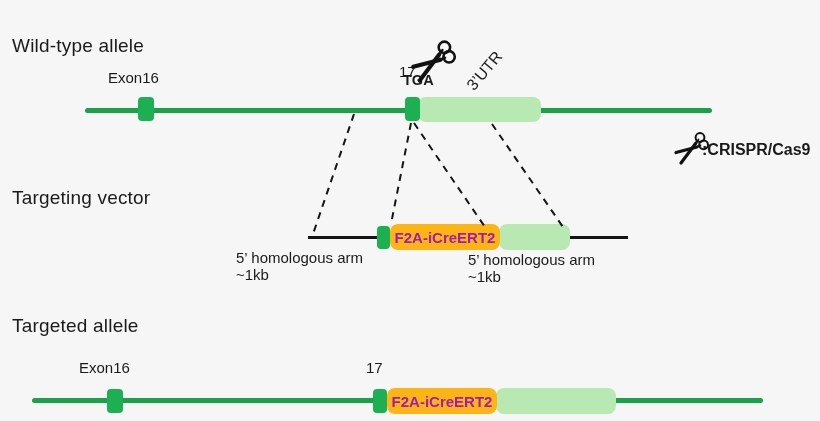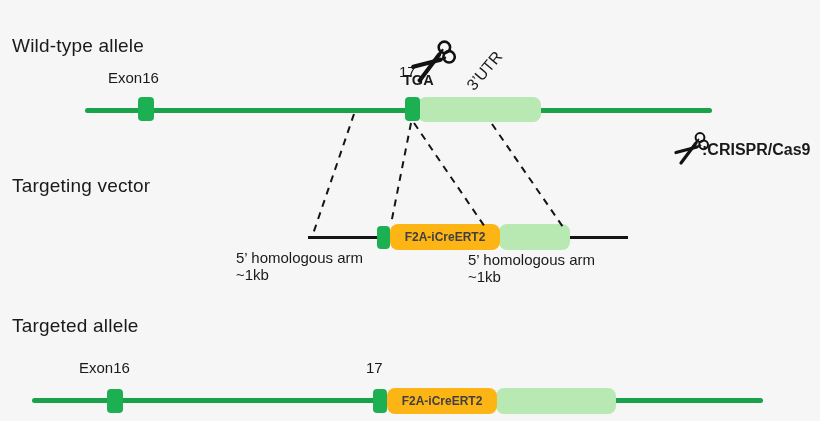--- a/index.html
+++ b/index.html
@@ -14,21 +14,21 @@
   .title{position:absolute;font-size:19px;line-height:1.1;letter-spacing:.2px;}
   .lbl{position:absolute;font-size:15px;line-height:1.1;}
   .lbl-c{text-align:left;}
   .chrom-line{position:absolute;height:5px;background:#19a24a;border-radius:3px;}
   .vector-line{position:absolute;height:3px;background:#141414;}
   .exon-box{position:absolute;width:15px;height:24px;background:#1db053;border-radius:4px;z-index:3;}
   .utr-box{position:absolute;height:25px;background:#b8e9b2;border-radius:8px;z-index:2;}
   .cassette{
     position:absolute;height:26px;background:#fcb515;border-radius:8px;z-index:3;
     display:flex;align-items:center;justify-content:center;
-    font-size:12px;font-weight:bold;color:#404040;
+    font-size:15px;font-weight:bold;color:#a21caf;
   }
   .rotlbl{
     position:absolute;font-size:16px;white-space:nowrap;
     transform:rotate(-50deg);transform-origin:center center;
   }
   .legend-text{position:absolute;font-size:16px;font-weight:bold;}
   svg.overlay{position:absolute;left:0;top:0;pointer-events:none;z-index:4;}
   svg.sc{position:absolute;z-index:5;}
 </style>
 </head>
@@ -83,21 +83,21 @@
   </div>
 
   <div>
     <svg class="sc" style="left:672px;top:128px;" width="40" height="40">
       <use href="#scissors"></use>
     </svg>
     <div class="legend-text" style="left:702px;top:141px;">:CRISPR/Cas9</div>
   </div>
 
   <div>
-    <div class="title" style="left:12px;top:176px;">Targeting vector</div>
+    <div class="title" style="left:12px;top:188px;">Targeting vector</div>
 
     <div class="vector-line" style="left:308px;top:236px;width:320px;"></div>
 
     <div class="exon-box" style="left:377px;top:226px;width:13px;height:23px;"></div>
     <div class="cassette" style="left:390px;top:224px;width:110px;">F2A-iCreERT2</div>
     <div class="utr-box" style="left:499px;top:224px;width:71px;height:26px;"></div>
 
     <div class="lbl lbl-c" style="left:236px;top:250px;width:150px;">5’ homologous arm</div>
     <div class="lbl lbl-c" style="left:236px;top:267px;width:150px;">~1kb</div>
     <div class="lbl lbl-c" style="left:468px;top:252px;width:150px;">5’ homologous arm</div>

